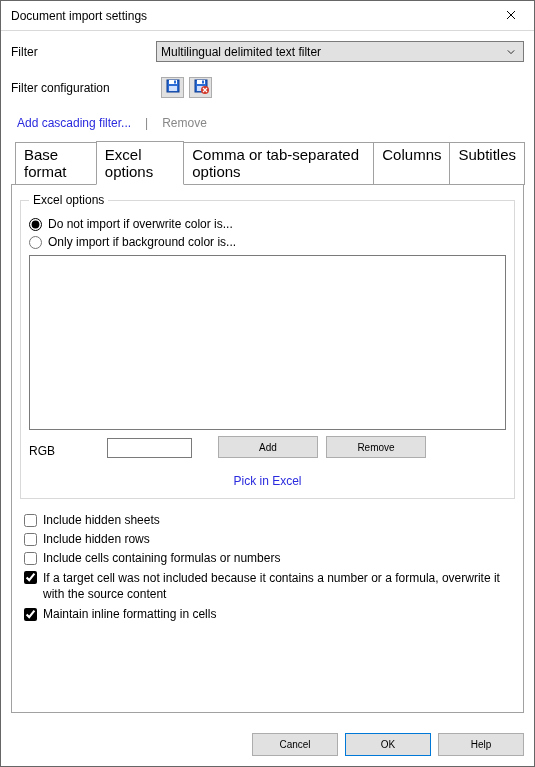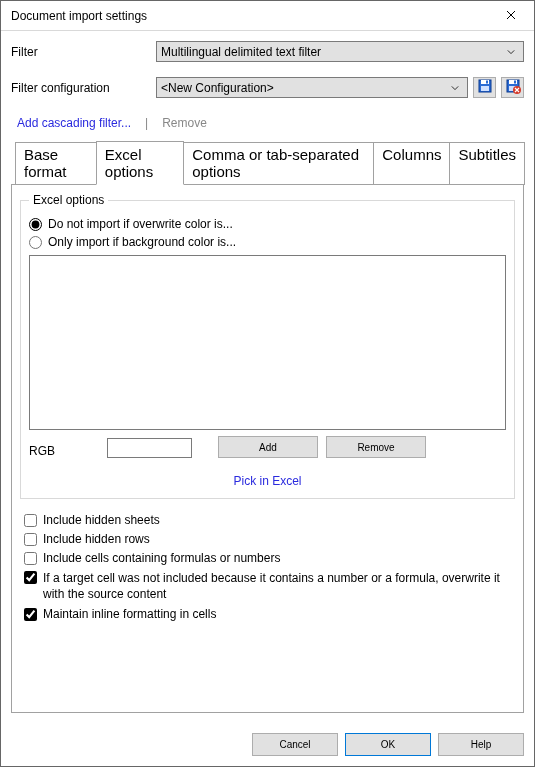--- a/index.html
+++ b/index.html
@@ -221,28 +221,20 @@
       <span class="select-chevron">
         <svg viewBox="0 0 10 10">
             <path d="M1 3 L5 7 L9 3" stroke="#000" stroke-width="1" fill="none"></path>
           </svg>
       </span>
     </div>
   </div>
 
   <div class="form-row">
     <div class="form-label">Filter configuration</div>
-    <div class="select" style="flex:1">
-      <span class="select-text">&lt;New Configuration&gt;</span>
-      <span class="select-chevron">
-        <svg viewBox="0 0 10 10">
-            <path d="M1 3 L5 7 L9 3" stroke="#000" stroke-width="1" fill="none"></path>
-          </svg>
-      </span>
-    </div>
     <div class="icon-btn-row">
       <div class="icon-btn">
         <span>
           <svg viewBox="0 0 16 16">
             <rect x="2" y="2" width="12" height="12" fill="#2a6bd4" stroke="#0a3a90"></rect>
             <rect x="4" y="2" width="8" height="4" fill="#fff"></rect>
             <rect x="9" y="2.5" width="2" height="3" fill="#2a6bd4"></rect>
             <rect x="4" y="8" width="8" height="5" fill="#cfe0ff"></rect>
           </svg>
         </span>

